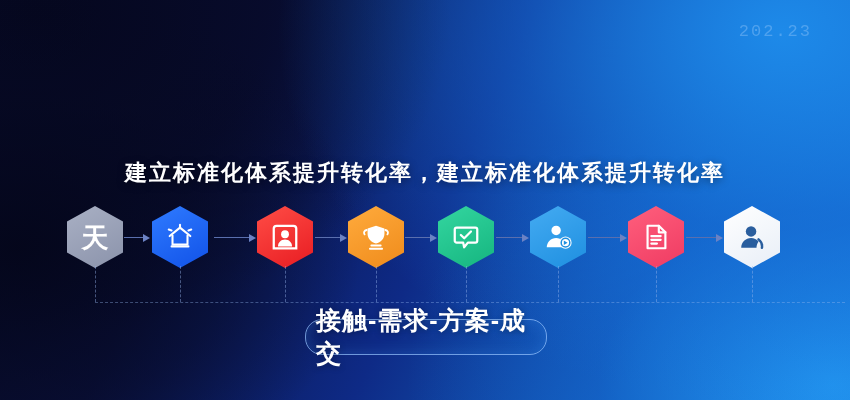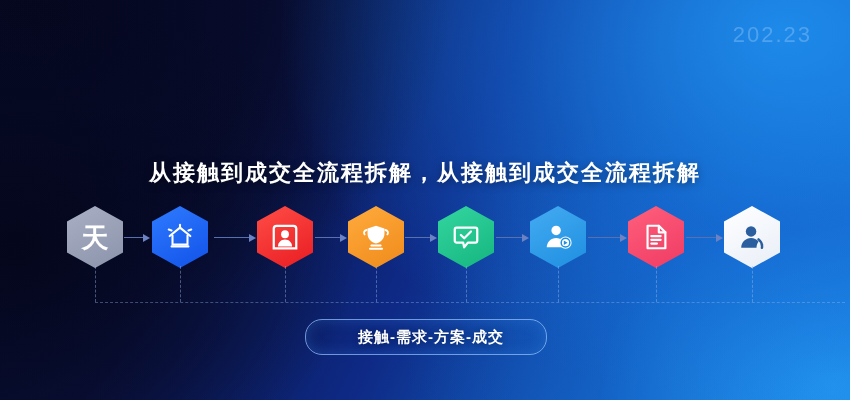--- a/index.html
+++ b/index.html
@@ -12,21 +12,21 @@
       radial-gradient(ellipse 520px 400px at 4% 4%, rgba(5,7,30,1) 0%, rgba(7,10,40,0.85) 45%, rgba(9,18,70,0) 80%),
       linear-gradient(115deg,#070a26 0%,#0a1140 26%,#0e2a86 52%,#1367c6 78%,#1a86e8 100%);
   }
   #stage:before{
     content:"";position:absolute;left:0;top:0;width:100%;height:100%;
     background:radial-gradient(ellipse 430px 330px at 2% 62%, rgba(4,6,26,0.92) 0%, rgba(6,9,34,0.5) 50%, rgba(0,0,0,0) 80%);
     pointer-events:none;
   }
   .wm{
     position:absolute;right:38px;top:22px;color:rgba(175,215,255,0.34);
-    font-size:22px;letter-spacing:2px;font-family:Liberation Sans, sans-serif;text-align:center;
+    font-size:17px;letter-spacing:2px;font-family:Liberation Mono, monospace;text-align:center;
   }
   .title{
     position:absolute;left:0;right:0;top:83px;text-align:center;color:#fff;
     font-size:57px;font-weight:bold;letter-spacing:5px;line-height:1;
     text-shadow:0 3px 14px rgba(0,0,0,0.45);
     font-family:"DejaVu Sans","Liberation Sans",sans-serif;
   }
   .subtitle{
     position:absolute;left:0;right:0;top:158px;text-align:center;color:#fff;
     font-size:22px;font-weight:bold;letter-spacing:2px;
@@ -51,34 +51,34 @@
   }
   .vdash{position:absolute;width:0;border-left:1.5px dashed rgba(150,180,235,0.45);}
   .hdash{position:absolute;height:0;border-top:1.5px dashed rgba(150,185,240,0.38);}
   .pill{
     position:absolute;left:305px;top:319px;width:240px;height:34px;
     border:1.6px solid rgba(150,195,255,0.72);border-radius:17px;
     display:flex;align-items:center;justify-content:center;
     box-shadow:0 0 14px rgba(60,140,235,0.28) inset;
   }
   .pill span{
-    color:#fff;font-size:15px;font-weight:bold;letter-spacing:1px;
+    color:#fff;font-size:25px;font-weight:bold;letter-spacing:1px;
     font-family:Liberation Sans, sans-serif;
     text-shadow:0 1px 6px rgba(0,0,0,0.35);
     margin-left:10px;
   }
 </style>
 </head>
 <body>
 
 <div id="stage">
 
   <div class="wm">202.23</div>
 
-  <div class="subtitle">从接触到成交全流程拆解，从接触到成交全流程拆解</div>
+  <div class="subtitle">建立标准化体系提升转化率，建立标准化体系提升转化率</div>
 
   <div class="flow" id="flow">
       <div class="hex" style="left: 67px; background: linear-gradient(150deg, rgb(169, 176, 196) 0%, rgb(139, 147, 171) 100%);">
         <span class="glyph">天</span>
       </div>
       <div class="vdash" style="left: 95px; top: 60px; height: 36px;"></div>
       <div class="hex" style="left: 152px; background: linear-gradient(150deg, rgb(47, 123, 255) 0%, rgb(17, 82, 232) 100%);">
         <span style="display: block;">
           <svg viewBox="0 0 32 32" fill="none" stroke="#fff" stroke-width="2.2" stroke-linecap="round" stroke-linejoin="round">
             <path d="M5 15 16 6l11 9"></path>

